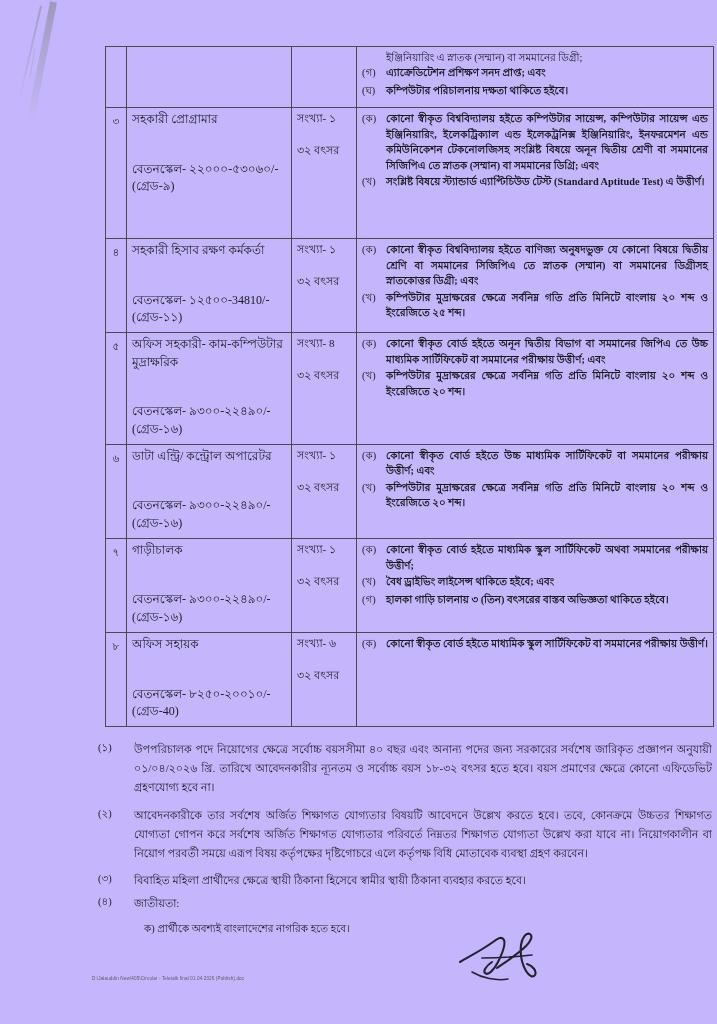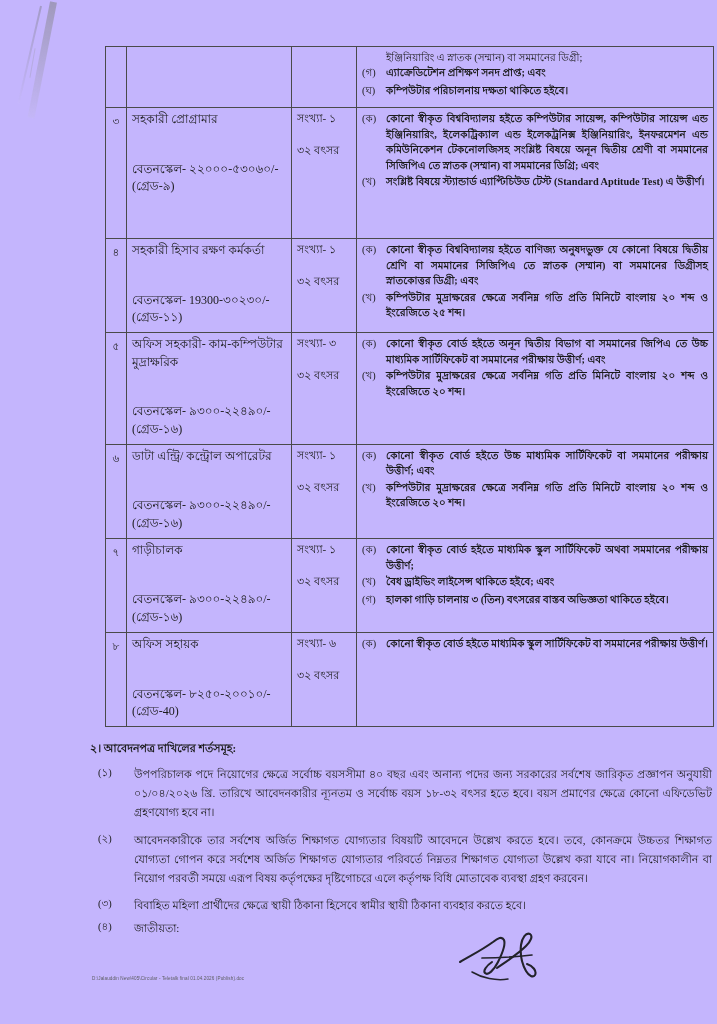--- a/index.html
+++ b/index.html
@@ -238,21 +238,21 @@
               <span class="qtext">সংশ্লিষ্ট বিষয়ে স্ট্যান্ডার্ড এ্যাপ্টিচিউড টেস্ট (Standard Aptitude Test) এ উত্তীর্ণ।</span>
             </div>
             <div class="tall-pad"></div>
           </td>
         </tr>
 
         <tr>
           <td class="sl">৪</td>
           <td class="post">
             <span class="title">সহকারী হিসাব রক্ষণ কর্মকর্তা</span>
-            <span class="pay">বেতনস্কেল- 19300-৩০২৩০/-</span>
+            <span class="pay">বেতনস্কেল- ১২৫০০-34810/-</span>
             <span class="grade">(গ্রেড-১১)</span>
           </td>
           <td class="num">
             <span class="count">সংখ্যা- ১</span>
             <span class="age">৩২ বৎসর</span>
           </td>
           <td class="qual">
             <div class="qitem">
               <span class="qmark">(ক)</span>
               <span class="qtext">কোনো স্বীকৃত বিশ্ববিদ্যালয় হইতে বাণিজ্য অনুষদভুক্ত যে কোনো বিষয়ে দ্বিতীয় শ্রেণি বা সমমানের সিজিপিএ তে স্নাতক (সম্মান) বা সমমানের ডিগ্রীসহ স্নাতকোত্তর ডিগ্রী; এবং</span>
@@ -265,21 +265,21 @@
         </tr>
 
         <tr>
           <td class="sl">৫</td>
           <td class="post">
             <span class="title">অফিস সহকারী- কাম-কম্পিউটার মুদ্রাক্ষরিক</span>
             <span class="pay">বেতনস্কেল- ৯৩০০-২২৪৯০/-</span>
             <span class="grade">(গ্রেড-১৬)</span>
           </td>
           <td class="num">
-            <span class="count">সংখ্যা- ৩</span>
+            <span class="count">সংখ্যা- 8</span>
             <span class="age">৩২ বৎসর</span>
           </td>
           <td class="qual">
             <div class="qitem">
               <span class="qmark">(ক)</span>
               <span class="qtext">কোনো স্বীকৃত বোর্ড হইতে অনূন দ্বিতীয় বিভাগ বা সমমানের জিপিএ তে উচ্চ মাধ্যমিক সার্টিফিকেট বা সমমানের পরীক্ষায় উত্তীর্ণ; এবং</span>
             </div>
             <div class="qitem">
               <span class="qmark">(খ)</span>
               <span class="qtext">কম্পিউটার মুদ্রাক্ষরের ক্ষেত্রে সর্বনিম্ন গতি প্রতি মিনিটে বাংলায় ২০ শব্দ ও ইংরেজিতে ২০ শব্দ।</span>
@@ -355,41 +355,41 @@
             </div>
             <div class="tall-pad"></div>
           </td>
         </tr>
 
       </tbody>
     </table>
   </div>
 
   <div class="conditions">
-    <div class="sec-head">২। আবেদনপত্র দাখিলের শর্তসমূহ:</div>
 
     <div class="cond-row">
       <div class="cond-no">(১)</div>
       <div class="cond-body">উপপরিচালক পদে নিয়োগের ক্ষেত্রে সর্বোচ্চ বয়সসীমা ৪০ বছর এবং অনান্য পদের জন্য সরকারের সর্বশেষ জারিকৃত প্রজ্ঞাপন অনুযায়ী ০১/০৪/২০২৬ খ্রি. তারিখে আবেদনকারীর ন্যূনতম ও সর্বোচ্চ বয়স ১৮-৩২ বৎসর হতে হবে। বয়স প্রমাণের ক্ষেত্রে কোনো এফিডেভিট গ্রহণযোগ্য হবে না।</div>
     </div>
 
     <div class="cond-row">
       <div class="cond-no">(২)</div>
       <div class="cond-body">আবেদনকারীকে তার সর্বশেষ অর্জিত শিক্ষাগত যোগ্যতার বিষয়টি আবেদনে উল্লেখ করতে হবে। তবে, কোনক্রমে উচ্চতর শিক্ষাগত যোগ্যতা গোপন করে সর্বশেষ অর্জিত শিক্ষাগত যোগ্যতার পরিবর্তে নিম্নতর শিক্ষাগত যোগ্যতা উল্লেখ করা যাবে না। নিয়োগকালীন বা নিয়োগ পরবর্তী সময়ে এরূপ বিষয় কর্তৃপক্ষের দৃষ্টিগোচরে এলে কর্তৃপক্ষ বিধি মোতাবেক ব্যবস্থা গ্রহণ করবেন।</div>
     </div>
 
     <div class="cond-row tight">
       <div class="cond-no">(৩)</div>
       <div class="cond-body">বিবাহিত মহিলা প্রার্থীদের ক্ষেত্রে স্থায়ী ঠিকানা হিসেবে স্বামীর স্থায়ী ঠিকানা ব্যবহার করতে হবে।</div>
     </div>
 
     <div class="cond-row tight">
       <div class="cond-no">(৪)</div>
       <div class="cond-body">জাতীয়তা:</div>
     </div>
+    <div class="cond-sub">ক) প্রার্থীকে অবশ্যই বাংলাদেশের নাগরিক হতে হবে।</div>
   </div>
 
   <div class="signature">
     <svg viewBox="0 0 110 58" width="110" height="58" aria-hidden="true">
       <g fill="none" stroke="#23232b" stroke-linecap="round" stroke-linejoin="round">
         <path d="M8 34 C 18 28, 30 22, 41 14 C 46 10, 50 8, 52 12 C 54 17, 50 26, 46 34 C 42 42, 36 48, 33 45 C 31 43, 34 38, 40 34" stroke-width="2.1"></path>
         <path d="M45 40 C 55 33, 66 26, 74 18 C 79 13, 81 8, 78 6 C 74 4, 70 10, 69 17 C 68 26, 70 36, 74 43 C 77 48, 81 50, 83 47 C 85 43, 81 38, 75 36" stroke-width="2.1"></path>
         <path d="M30 30 C 45 30, 62 29, 80 27" stroke-width="1.7"></path>
         <path d="M20 44 C 30 50, 44 53, 56 51" stroke-width="1.5"></path>
       </g>

